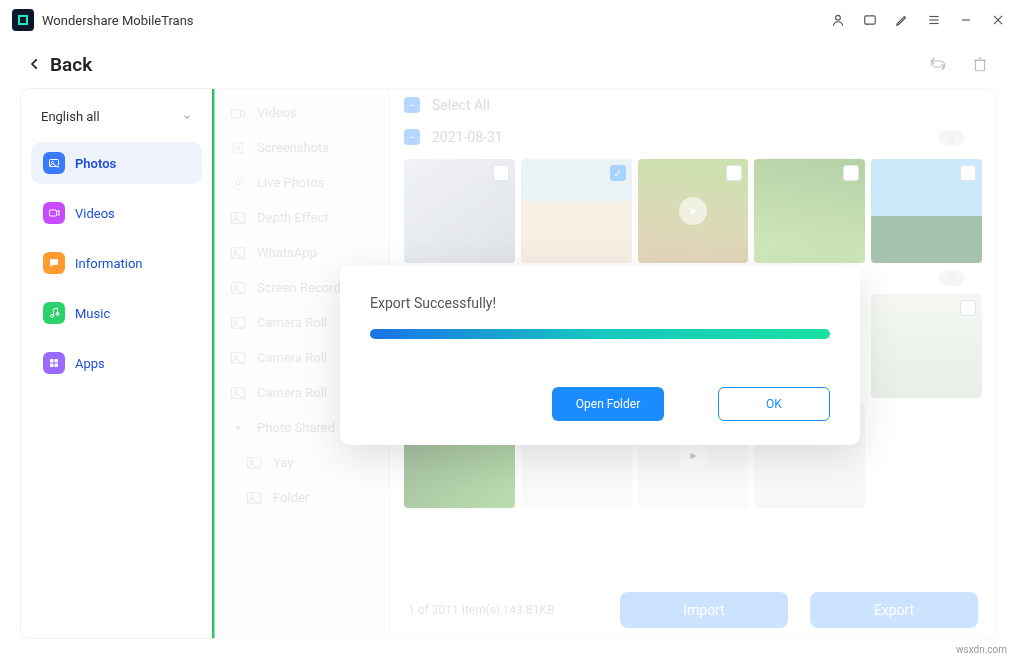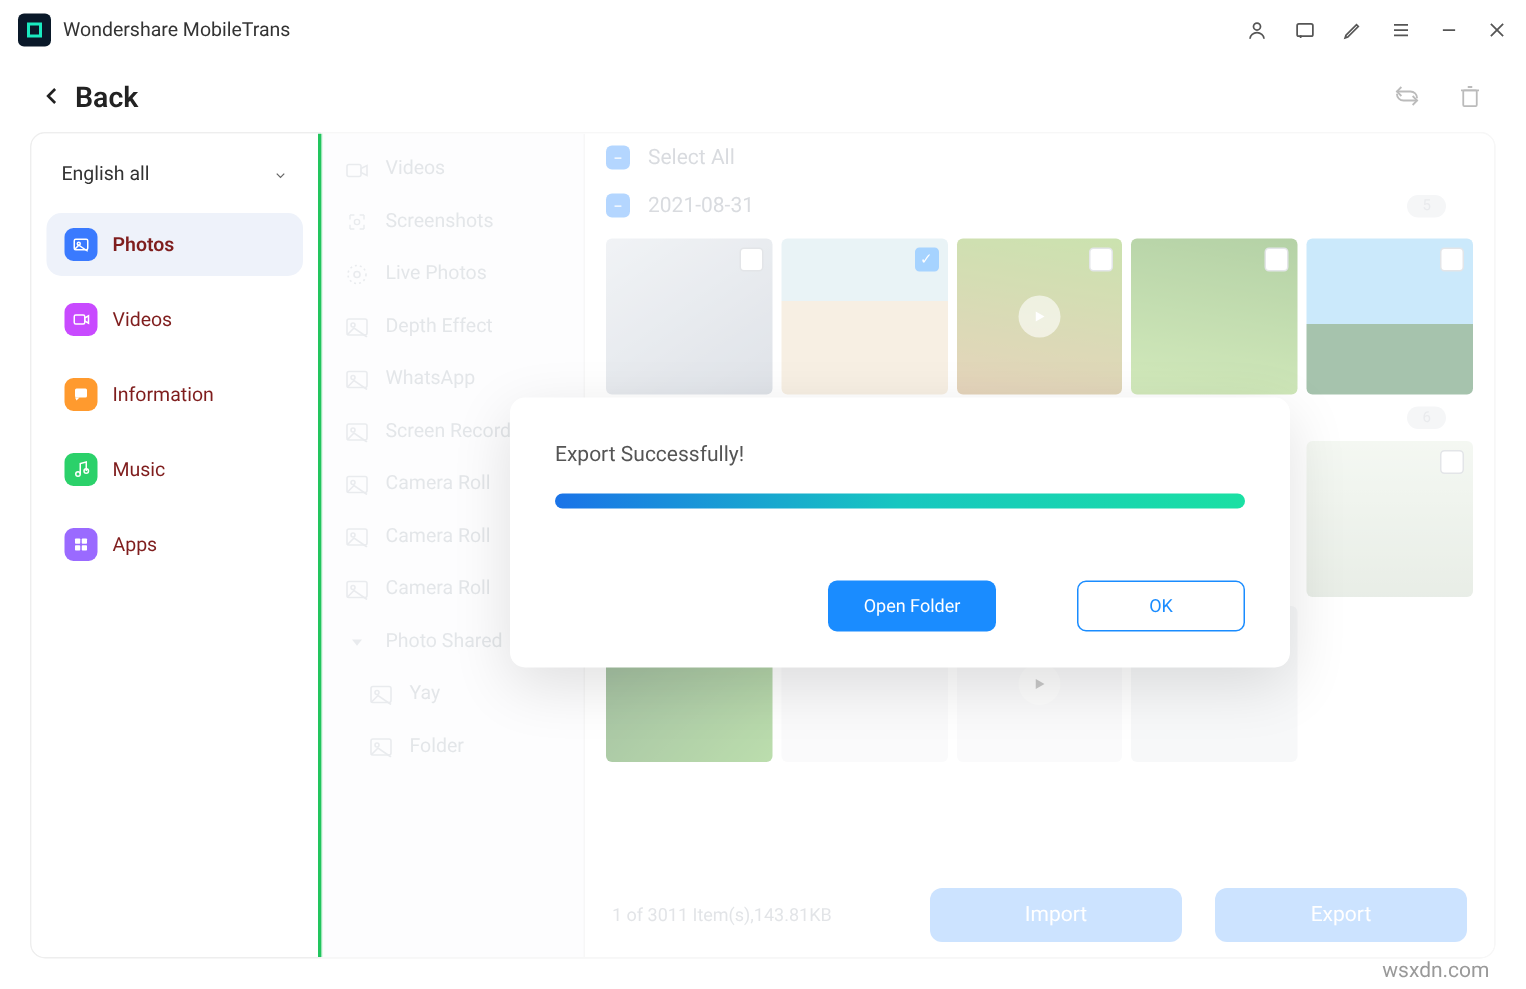--- a/index.html
+++ b/index.html
@@ -11,21 +11,21 @@
   .app-title { font-size: 13px; color: #333; }
   .titlebar-right { display: flex; align-items: center; gap: 18px; }
   .titlebar-icon { width: 14px; height: 14px; color: #555; cursor: pointer; display:flex; align-items:center; justify-content:center; }
   .header-bar { height: 48px; display: flex; align-items: center; justify-content: space-between; padding: 0 28px 0 28px; }
   .back-btn { display: flex; align-items: center; gap: 8px; cursor: pointer; font-size: 19px; font-weight: 600; color: #222; }
   .header-actions { display: flex; align-items: center; gap: 24px; }
   .header-action-icon { width: 18px; height: 18px; color: #bbb; cursor: pointer; }
   .main { position: absolute; top: 88px; left: 20px; right: 20px; bottom: 20px; display: flex; border: 1px solid #eee; border-radius: 10px; overflow: hidden; }
   .sidebar-left { width: 194px; background: #fff; border-right: 3px solid #22c55e; padding: 12px 10px; }
   .lang-select { display: flex; align-items: center; justify-content: space-between; padding: 8px 10px; font-size: 13px; color: #333; cursor: pointer; margin-bottom: 10px; }
-  .nav-item { display: flex; align-items: center; gap: 10px; padding: 10px 12px; border-radius: 10px; font-size: 13px; color: #7f1d1d; cursor: pointer; margin-bottom: 8px; }
+  .nav-item { display: flex; align-items: center; gap: 10px; padding: 10px 12px; border-radius: 10px; font-size: 13px; color: #1d4ed8; cursor: pointer; margin-bottom: 8px; }
   .nav-item.active { background: #eef2fa; font-weight: 600; }
   .nav-icon { width: 22px; height: 22px; border-radius: 6px; display: flex; align-items: center; justify-content: center; color: #fff; flex-shrink: 0; }
   .ic-photos { background: #3a7afe; }
   .ic-videos { background: #c84aff; }
   .ic-info { background: #ff9a2e; }
   .ic-music { background: #2bd16a; }
   .ic-apps { background: #9a6aff; }
   .sidebar-mid { width: 175px; background: #fafbfc; border-right: 1px solid #eee; padding: 6px 0; font-size: 13px; color: #c2c7ce; }
   .cat-item { display: flex; align-items: center; gap: 10px; padding: 10px 14px; cursor: pointer; }
   .cat-icon { width: 18px; height: 14px; display:flex; align-items:center; justify-content:center; }
@@ -47,21 +47,21 @@
   .btn-import { background: #8fc0ff; }
   .btn-export { background: #8fc0ff; }
   .overlay { position: absolute; inset: 0; background: rgba(255,255,255,0.55); z-index: 5; }
   .modal { position: absolute; z-index: 10; top: 265px; left: 340px; width: 520px; background: #fff; border-radius: 10px; box-shadow: 0 12px 40px rgba(0,0,0,0.12); padding: 30px 30px 24px 30px; }
   .modal-title { font-size: 14px; color: #555; margin-bottom: 18px; }
   .progress { height: 10px; border-radius: 5px; background: linear-gradient(90deg, #1a73e8 0%, #17c7c0 50%, #1ae0a3 100%); margin-bottom: 48px; }
   .modal-actions { display:flex; justify-content:flex-end; gap: 14px; }
   .modal-btn { height: 34px; width: 112px; border-radius: 6px; display:flex; align-items:center; justify-content:center; font-size:12px; cursor:pointer; }
   .btn-open { background: #1a8cff; color: #fff; }
   .btn-ok { border: 1px solid #1a8cff; color: #1a8cff; background:#fff;margin-left:40px; }
-  .watermark { position:absolute; bottom:4px; right:24px; font-size:14px; color:#999; z-index:20; }
+  .watermark { position:absolute; bottom:4px; right:10px; font-size:10px; color:#999; z-index:20; }
   
   .bg-grad-a { background: linear-gradient(145deg,#dfe4ea,#b8c0cc); }
   .bg-flower { background: linear-gradient(180deg,#cfe4ec 40%,#eedcc0 40%); }
   .bg-nature { background: linear-gradient(190deg,#8cbf4e,#c7a06a); }
   .bg-nature2 { background: linear-gradient(190deg,#5a9a3a,#9dd06a); }
   .bg-palm { background: linear-gradient(180deg,#8dcff5 55%,#3a7a4a 55%); }
   .bg-totoro { background: linear-gradient(180deg,#e7efe3,#cdd8c9); }
   .bg-clover { background: linear-gradient(135deg,#2f6a2f,#6ab54a); }
   .bg-white { background:#f3f4f5; }
   .bg-headphone { background:#eef0f2; }

